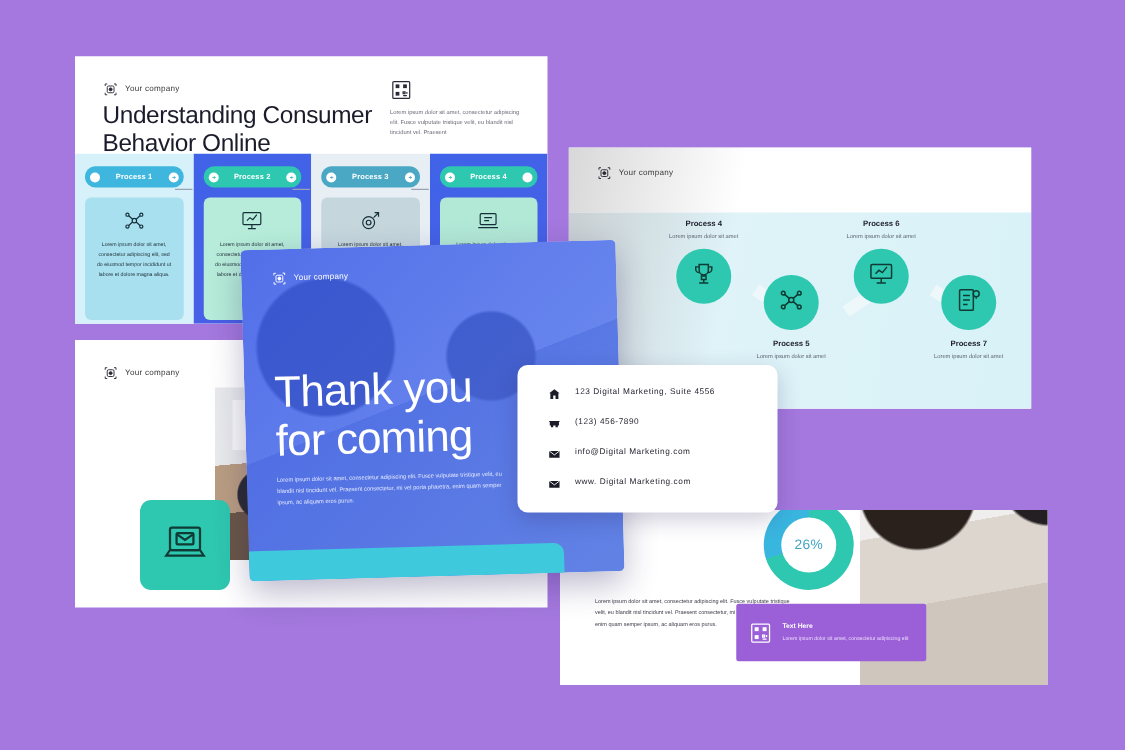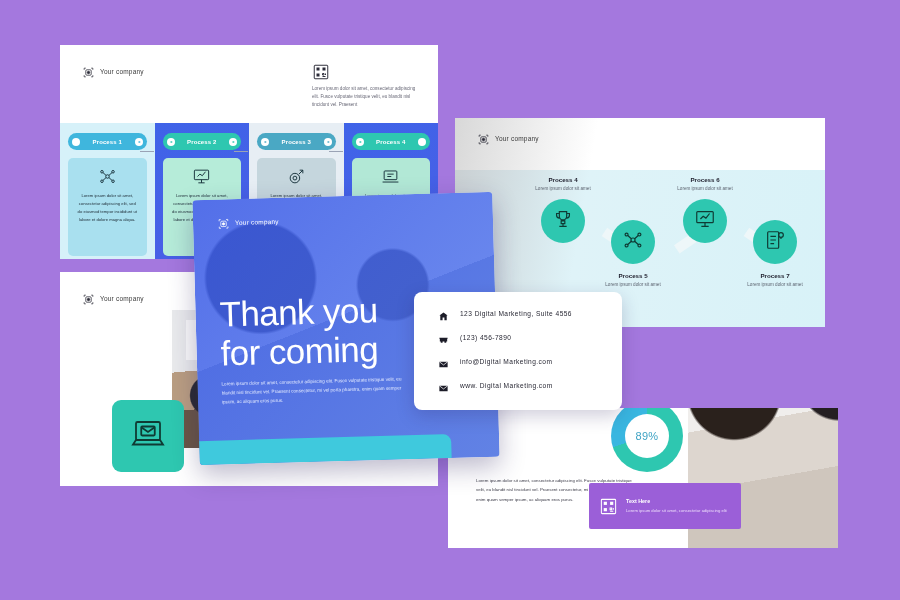--- a/index.html
+++ b/index.html
@@ -190,20 +190,21 @@
       <span class="brand-mark">
         <svg viewBox="0 0 24 24" width="13" height="13" fill="none" stroke="#2b2b38" stroke-width="1.4">
           <rect x="7" y="7" width="10" height="10" rx="2"></rect>
             <circle cx="12" cy="12" r="2.2" fill="#2b2b38"></circle>
           <path d="M4 4h3M4 4v3M20 4h-3M20 4v3M4 20h3M4 20v-3M20 20h-3M20 20v-3"></path>
         </svg>
       </span>
       <span class="brand-text">Your company</span>
     </div>
 
+    <h1 id="s1-title">Understanding Consumer Behavior Online</h1>
 
     <div id="s1-side">
       <span class="qr">
         <svg viewBox="0 0 24 24" width="18" height="18" fill="none" stroke="#2b2b38" stroke-width="1.3">
           <rect x="3" y="3" width="18" height="18" rx="1"></rect>
           <rect x="6" y="6" width="4" height="4" fill="#2b2b38" stroke="none"></rect>
           <rect x="14" y="6" width="4" height="4" fill="#2b2b38" stroke="none"></rect>
           <rect x="6" y="14" width="4" height="4" fill="#2b2b38" stroke="none"></rect>
           <path d="M14 14h2v2h-2zM18 14v2M14 18h4"></path>
         </svg>
@@ -425,21 +426,21 @@
   </div>
 
   <div class="slide" id="slide-stats">
     <div id="s5-left">
       <p id="s5-text">Lorem ipsum dolor sit amet, consectetur adipiscing elit. Fusce vulputate tristique velit, eu blandit nisl tincidunt vel. Praesent consectetur, mi vel porta pharetra, enim quam semper ipsum, ac aliquam eros purus.</p>
     </div>
 
     <div id="s5-photo"></div>
 
     <div id="donut">
-      <div class="hole">89%</div>
+      <div class="hole">26%</div>
     </div>
 
     <div id="s5-banner">
       <span class="qr">
         <svg viewBox="0 0 24 24" width="19" height="19" fill="none" stroke="#ffffff" stroke-width="1.3">
           <rect x="3" y="3" width="18" height="18" rx="1"></rect>
           <rect x="6" y="6" width="4" height="4" fill="#ffffff" stroke="none"></rect>
           <rect x="14" y="6" width="4" height="4" fill="#ffffff" stroke="none"></rect>
           <rect x="6" y="14" width="4" height="4" fill="#ffffff" stroke="none"></rect>
           <path d="M14 14h2v2h-2zM18 14v2M14 18h4"></path>

